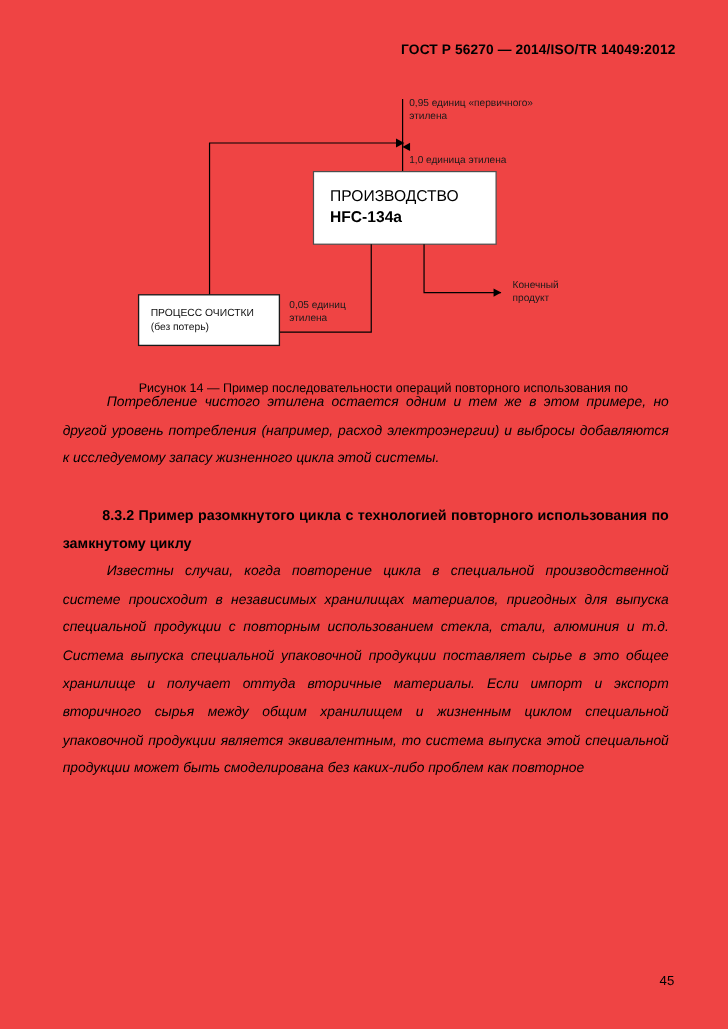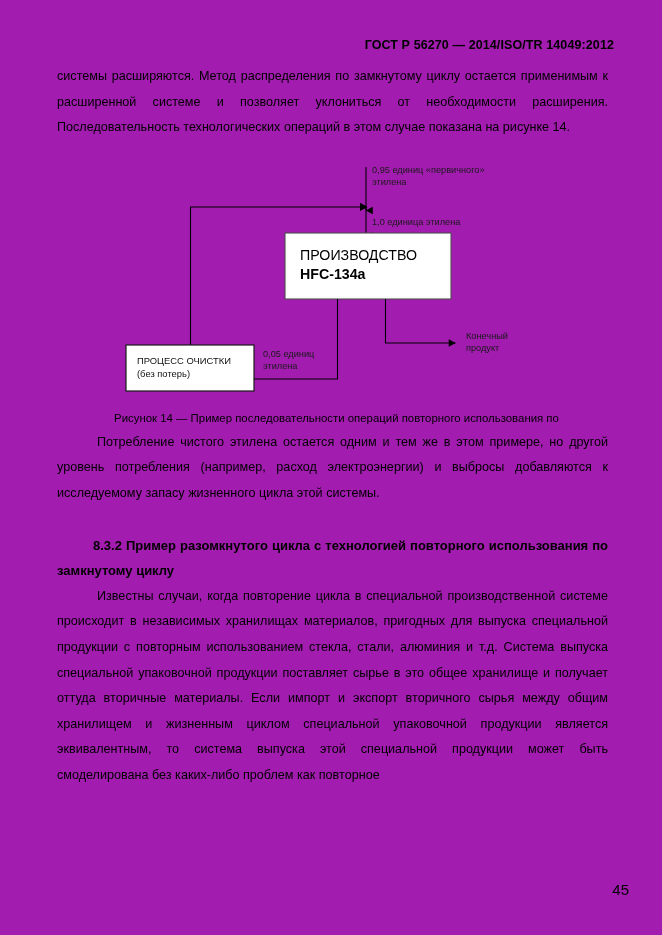--- a/index.html
+++ b/index.html
@@ -9,21 +9,21 @@
     background: #ffffff;
   }
   body {
     font-family: "Liberation Sans", sans-serif;
     color: #000000;
   }
   .page {
     position: relative;
     width: 662px;
     height: 935px;
-    background: #a21caf;
+    background: #ef4444;
     overflow: hidden;
     box-sizing: border-box;
   }
 
   
   .doc-header {
     position: absolute;
     top: 38px;
     right: 48px;
     font-size: 12.5px;
@@ -44,20 +44,21 @@
     margin: 0;
     font-size: 12.6px;
     line-height: 25.6px;
     text-align: justify;
     text-align-last: left;
     -moz-text-align-last: left;
     hyphens: none;
   }
   p.body-par.indent {
     text-indent: 40px;
+    font-style: italic;
   }
   .gap-sm { height: 18px; }
   .gap-md { height: 26px; }
 
   h3.section-heading {
     margin: 0;
     font-size: 13px;
     font-weight: bold;
     line-height: 25.6px;
     text-align: justify;
@@ -69,34 +70,34 @@
   
   .figure-wrap {
     position: relative;
     width: 551px;
     height: 245px;
     margin: 0;
   }
   .figure-svg { display: block; }
 
   .fig-caption {
-    margin: 4px;
+    margin: 16px;
     font-size: 11.4px;
     line-height: 21px;
     text-align: center;
     width: 100%;
   }
   .fig-caption .cap-line { display: block; }
 
   
   .page-number {
     position: absolute;
-    right: 33px;
+    right: 49px;
     bottom: 38px;
-    font-size: 15px;
+    font-size: 12px;
     line-height: 1;
   }
 
   
   .dgm-label {
     font-family: "Liberation Sans", sans-serif;
     font-size: 9.2px;
     fill: #1a1a1a;
   }
   .dgm-box-title {
@@ -113,21 +114,20 @@
 </style>
 </head>
 <body>
 
 <div class="page">
 
   <div class="doc-header">ГОСТ Р 56270 — 2014/ISO/TR 14049:2012</div>
 
   <div class="content">
 
-    <p class="body-par">системы расширяются. Метод распределения по замкнутому циклу остается применимым к расширенной системе и позволяет уклониться от необходимости расширения. Последовательность технологических операций в этом случае показана на рисунке 14.</p>
 
     <div class="gap-sm"></div>
 
     <figure class="figure-wrap">
       <svg class="figure-svg" width="551" height="245" viewBox="0 0 551 245" xmlns="http://www.w3.org/2000/svg">
         <defs>
           <marker id="arrowDown" markerWidth="9" markerHeight="9" refX="4.2" refY="7.4" orient="auto" markerUnits="userSpaceOnUse">
             <path d="M0.5,0.6 L8,0.6 L4.25,7.6 Z" fill="#000000"></path>
           </marker>
           <marker id="arrowRight" markerWidth="9" markerHeight="9" refX="7.4" refY="4.25" orient="auto" markerUnits="userSpaceOnUse">

